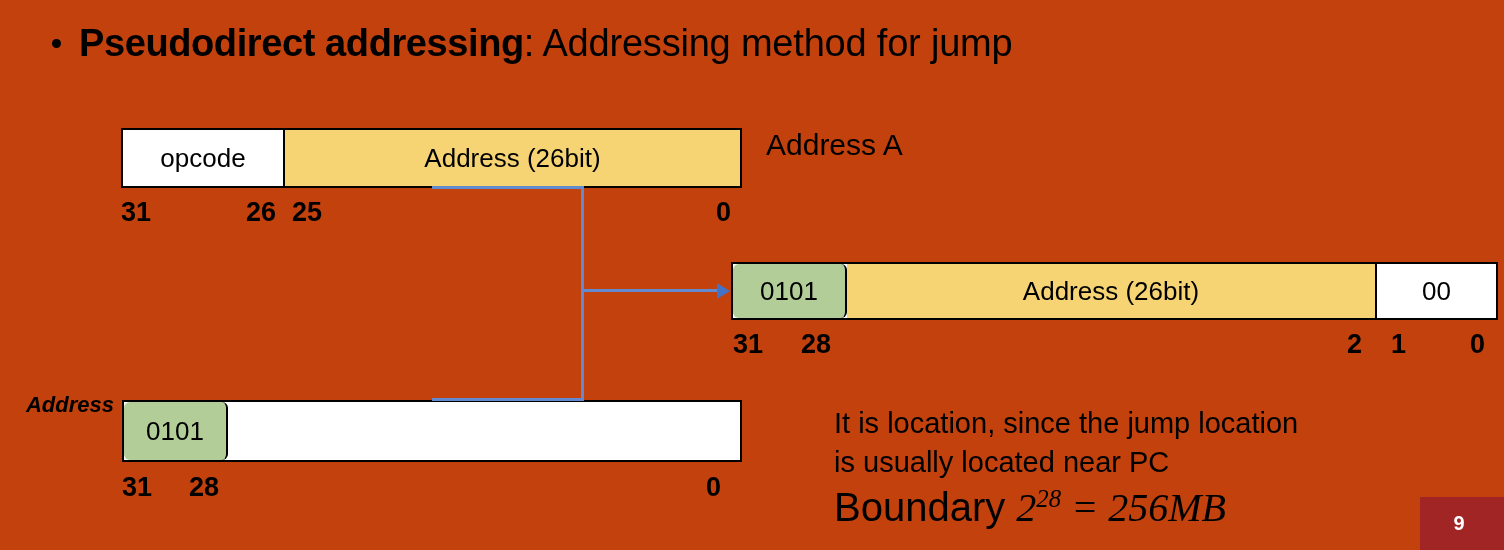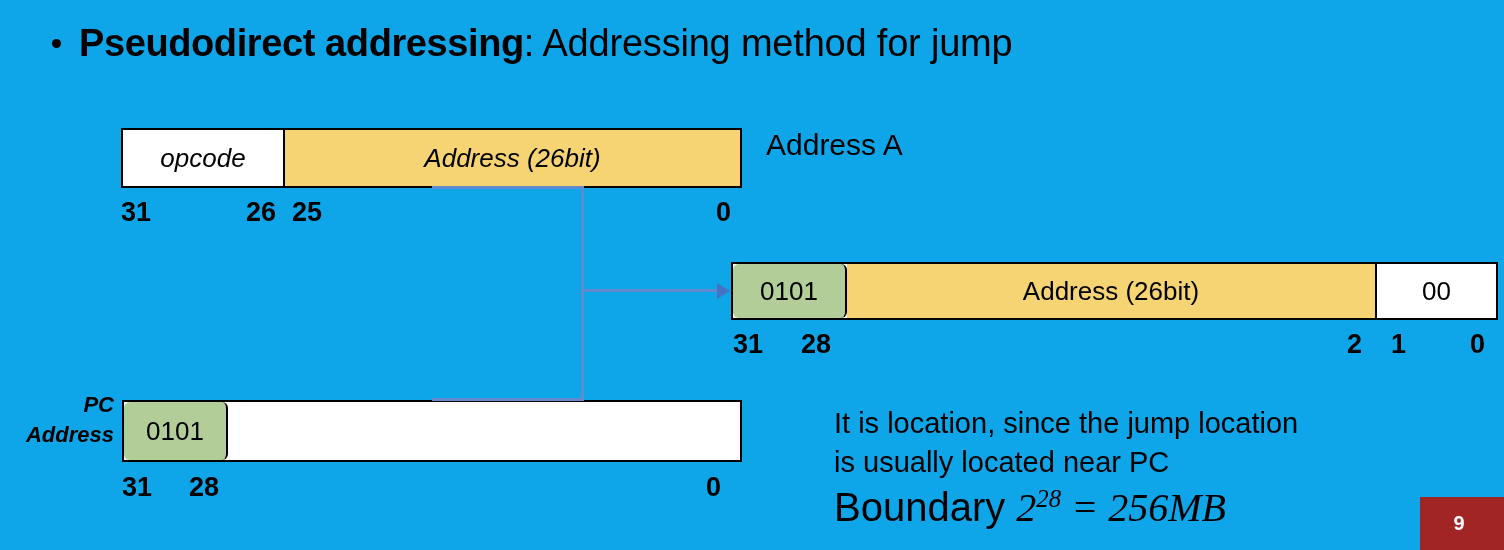--- a/index.html
+++ b/index.html
@@ -12,21 +12,21 @@
     height: 550px;
     position: relative;
     overflow: hidden;
     font-family: "Liberation Sans", sans-serif;
     color: #000000;
   }
 
   .slide {
     position: absolute;
     inset: 0;
-    background: #0ea5e9;
+    background: #c2410c;
   }
 
   
   .title-line {
     position: absolute;
     left: 52px;
     top: 22px;
     display: flex;
     align-items: baseline;
     white-space: nowrap;
@@ -171,21 +171,21 @@
 <body>
 
 <div class="slide">
 
   <div class="title-line">
     <span class="bullet-dot"></span>
     <span class="title-strong">Pseudodirect addressing</span>
     <span class="title-rest">: Addressing method for jump</span>
   </div>
 
-  <div class="fieldbox" style="left:121px; top:128px; width:621px; height:60px;font-style:italic;">
+  <div class="fieldbox" style="left:121px; top:128px; width:621px; height:60px;">
     <div class="seg white divider-right" style="width:162px;">opcode</div>
     <div class="seg yellow" style="flex:1;">Address (26bit)</div>
   </div>
 
   <div class="bit" style="left:121px; top:199px;">31</div>
   <div class="bit" style="left:246px; top:199px;">26</div>
   <div class="bit" style="left:292px; top:199px;">25</div>
   <div class="bit" style="left:716px; top:199px;">0</div>
 
   <div class="caption" style="left:766px; top:128px;">Address A</div>
@@ -197,21 +197,20 @@
     <div class="seg white" style="width:119px;">00</div>
   </div>
 
   <div class="bit" style="left:733px; top:331px;">31</div>
   <div class="bit" style="left:801px; top:331px;">28</div>
   <div class="bit" style="left:1347px; top:331px;">2</div>
   <div class="bit" style="left:1391px; top:331px;">1</div>
   <div class="bit" style="left:1470px; top:331px;">0</div>
 
   <div class="pc-label">
-    <div>PC</div>
     <div>Address</div>
   </div>
 
   <div class="fieldbox" style="left:122px; top:400px; width:620px; height:62px;">
     <div class="seg green divider-right" style="width:104px;">0101</div>
     <div class="seg white" style="flex:1;"></div>
   </div>
 
   <div class="bit" style="left:122px; top:474px;">31</div>
   <div class="bit" style="left:189px; top:474px;">28</div>

